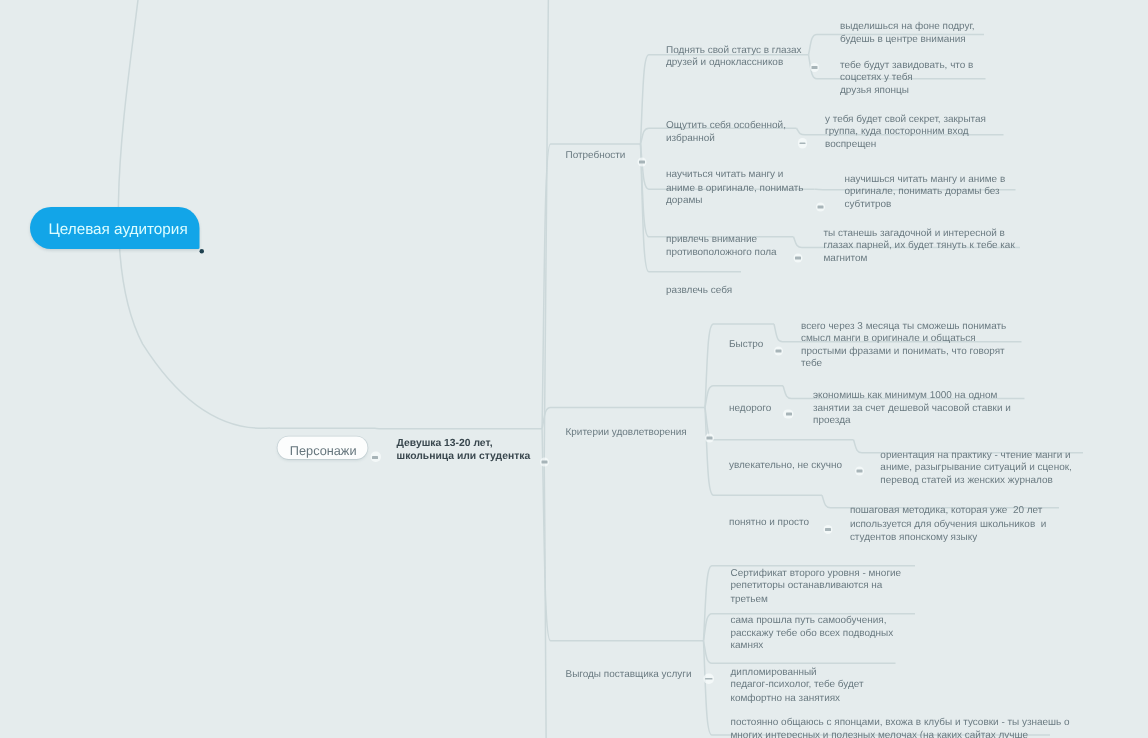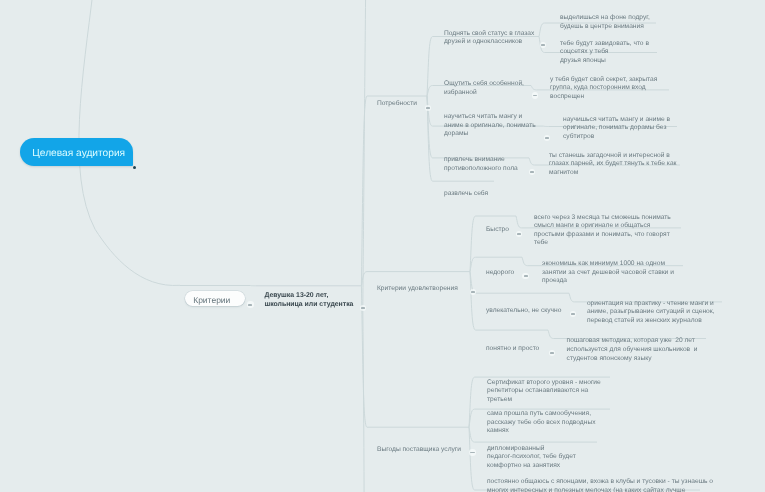--- a/index.html
+++ b/index.html
@@ -89,21 +89,21 @@
       <path d="M361.4 285.8 C363 363.57 363 427.2 367 427.2 L469 427.2" fill="none" stroke="#ccd8da" stroke-width="1"></path>
       <path d="M469 427.2 C470.6 399.645 470.6 377.1 474.6 377.1 L610 377.1" fill="none" stroke="#ccd8da" stroke-width="1"></path>
       <path d="M469 427.2 C470.6 417.245 470.6 409.1 474.6 409.1 L610 409.1" fill="none" stroke="#ccd8da" stroke-width="1"></path>
       <path d="M469 427.2 C470.6 435.395 470.6 442.1 474.6 442.1 L597 442.1" fill="none" stroke="#ccd8da" stroke-width="1"></path>
       <path d="M469 427.2 C470.6 461.74 470.6 490 474.6 490 L700 490" fill="none" stroke="#ccd8da" stroke-width="1"></path>
     </svg>
   <div class="root-pill" style="left:19.7px;top:138.2px;width:113.7px;height:28.3px;"></div>
   <div class="root-label" style="left:32.3px;top:148px;">Целевая аудитория</div>
   <div class="dot" style="left:132.8px;top:165.9px;"></div>
   <div class="pill" style="left:184.9px;top:291px;width:60.6px;height:15px;"></div>
-  <div class="pill-label" style="left:193.2px;top:295.3px;">Критерии</div>
+  <div class="pill-label" style="left:193.2px;top:295.3px;">Персонажи</div>
 <div class="ntext" style="left: -999px; top: -999px;"></div>
     <div class="toggle" style="left: 250.3px; top: 304.7px;">
       <i></i>
     </div>
     <div class="ntext b" style="left: 264.4px; top: 291px;">Девушка 13-20 лет,
 школьница или студентка</div>
     <div class="toggle" style="left: 362.8px; top: 308.2px;">
       <i></i>
     </div>
     <div class="ntext" style="left: 377px; top: 100px;">Потребности</div>

